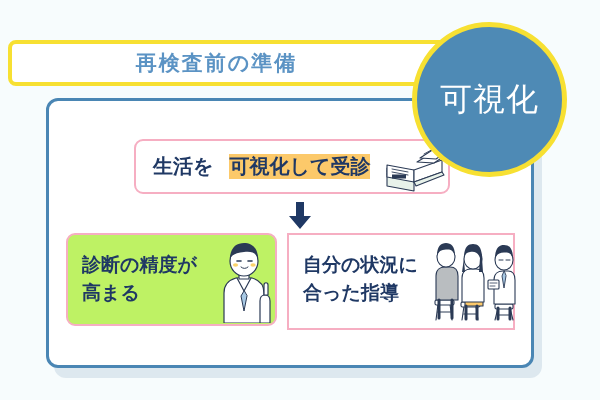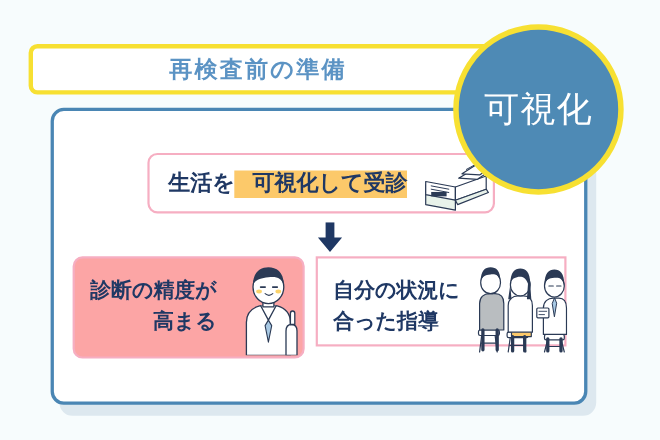--- a/index.html
+++ b/index.html
@@ -30,21 +30,21 @@
     top: 106px;
     width: 488px;
     height: 272px;
     background: #dde8ef;
     border-radius: 12px;
   }
 
   
   .title-bar {
     position: absolute;
-    left: 26px;
+    left: 8px;
     top: 40px;
     width: 459px;
     height: 46px;
     background: #ffffff;
     border: 4px solid #f7e032;
     border-radius: 8px;
     display: flex;
     align-items: center;
     justify-content: center;
   }
@@ -88,51 +88,51 @@
   .box-top-text {
     font-size: 20px;
     font-weight: 700;
     color: #1f3864;
     white-space: nowrap;
     letter-spacing: 0px;
   }
 
   .hl {
     background: #fcc96a;
-    padding: 1px 0 2px 16px;
+    padding: 1px 0 2px 0;
+    margin-left: 16px;
   }
 
   
   .arrow-down {
     position: absolute;
     left: 286px;
     top: 202px;
     width: 28px;
     height: 28px;
   }
 
   
   .box-bl {
     position: absolute;
     left: 66px;
     top: 233px;
     width: 211px;
     height: 93px;
-    background: #fca5a5;
+    background: #bef264;
     border: 2px solid #f6aec2;
     border-radius: 9px;
-    text-align: right;
   }
 
   .box-br {
     position: absolute;
     left: 287px;
     top: 233px;
     width: 228px;
-    height: 82px;
+    height: 97px;
     background: #ffffff;
     border: 2px solid #f6aec2;
     border-radius: 0;
   }
 
   .box-label {
     position: absolute;
     left: 14px;
     top: 16px;
     font-size: 19px;

